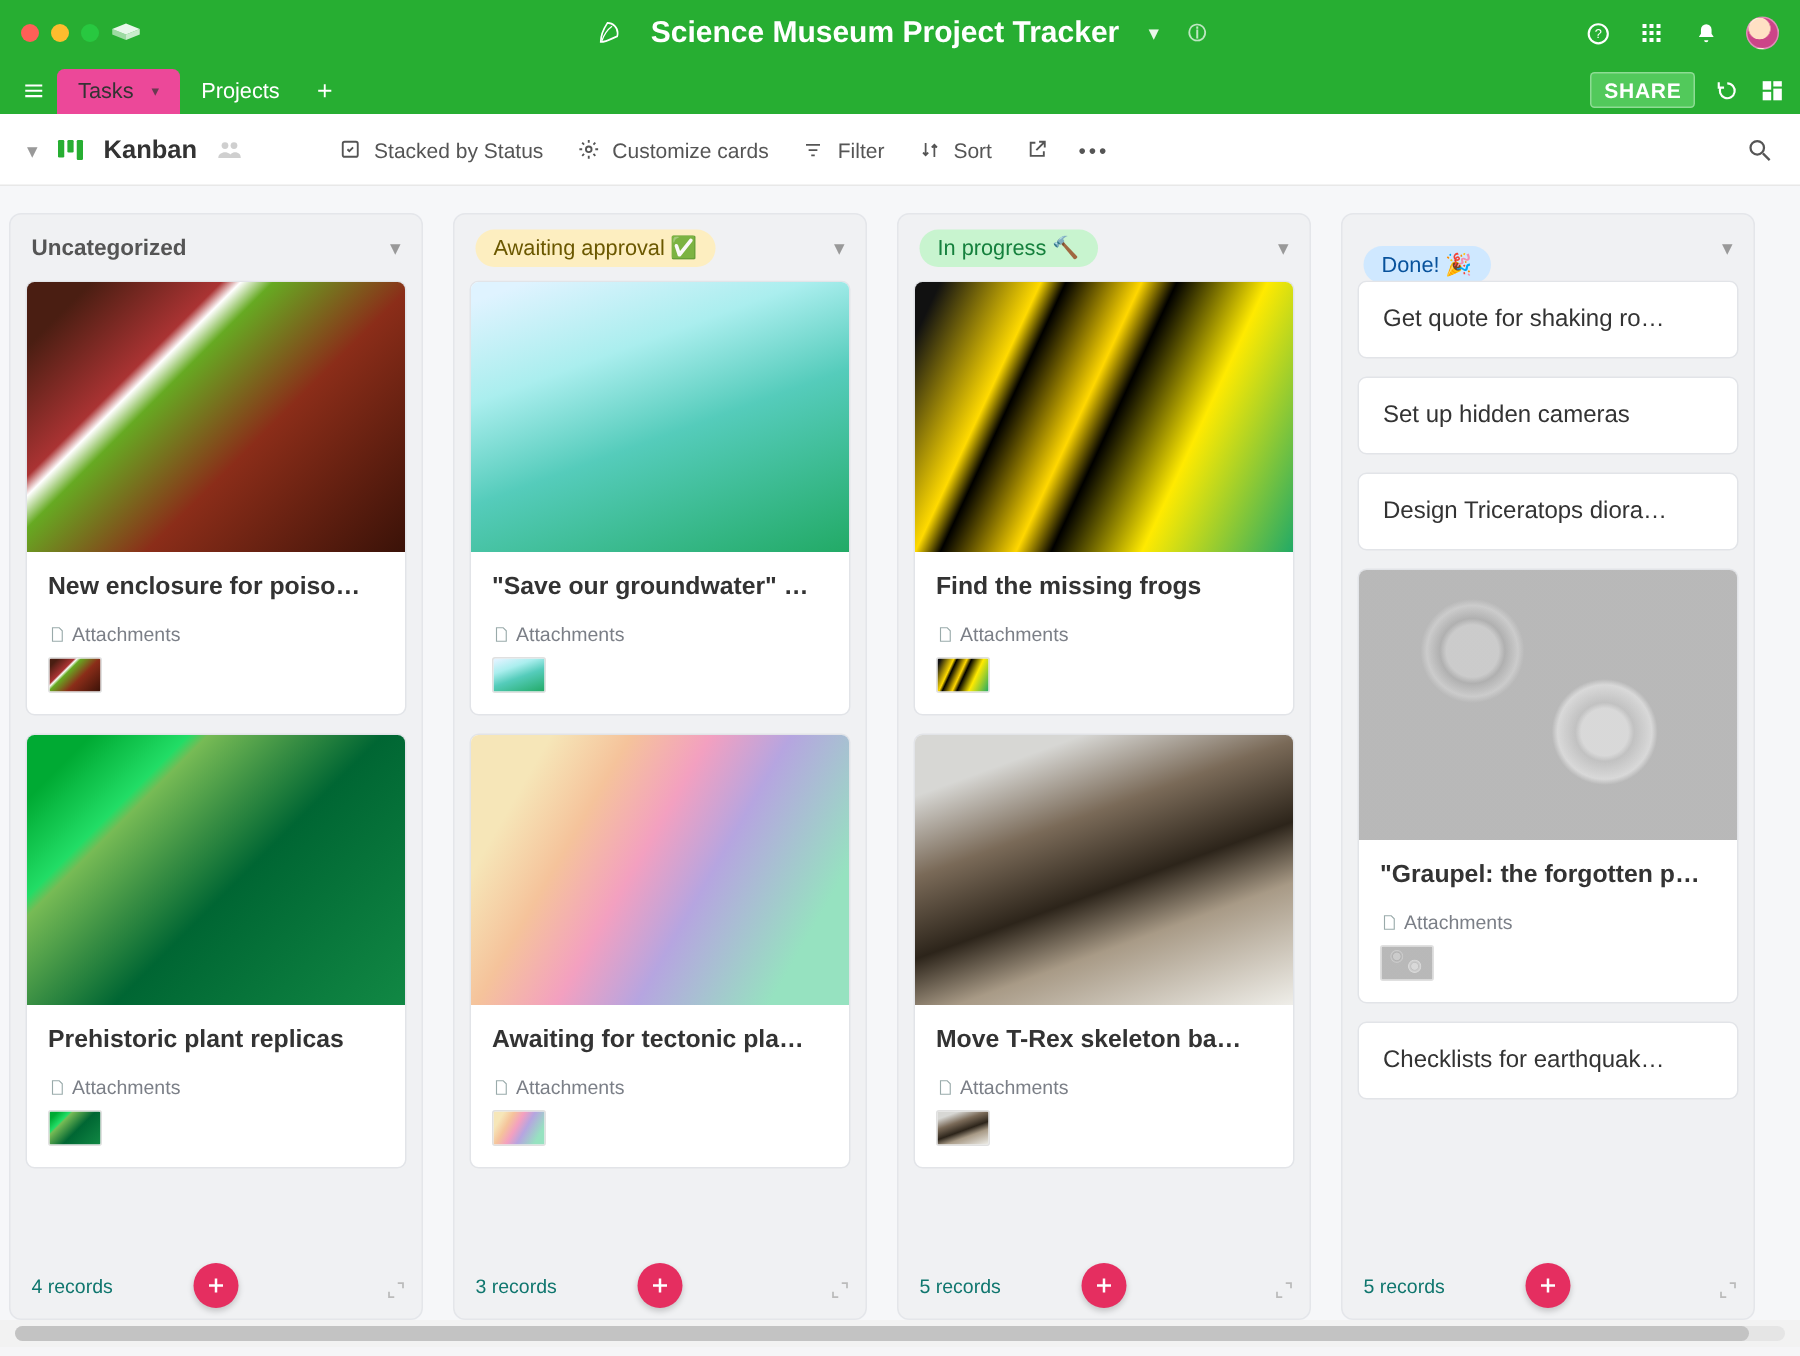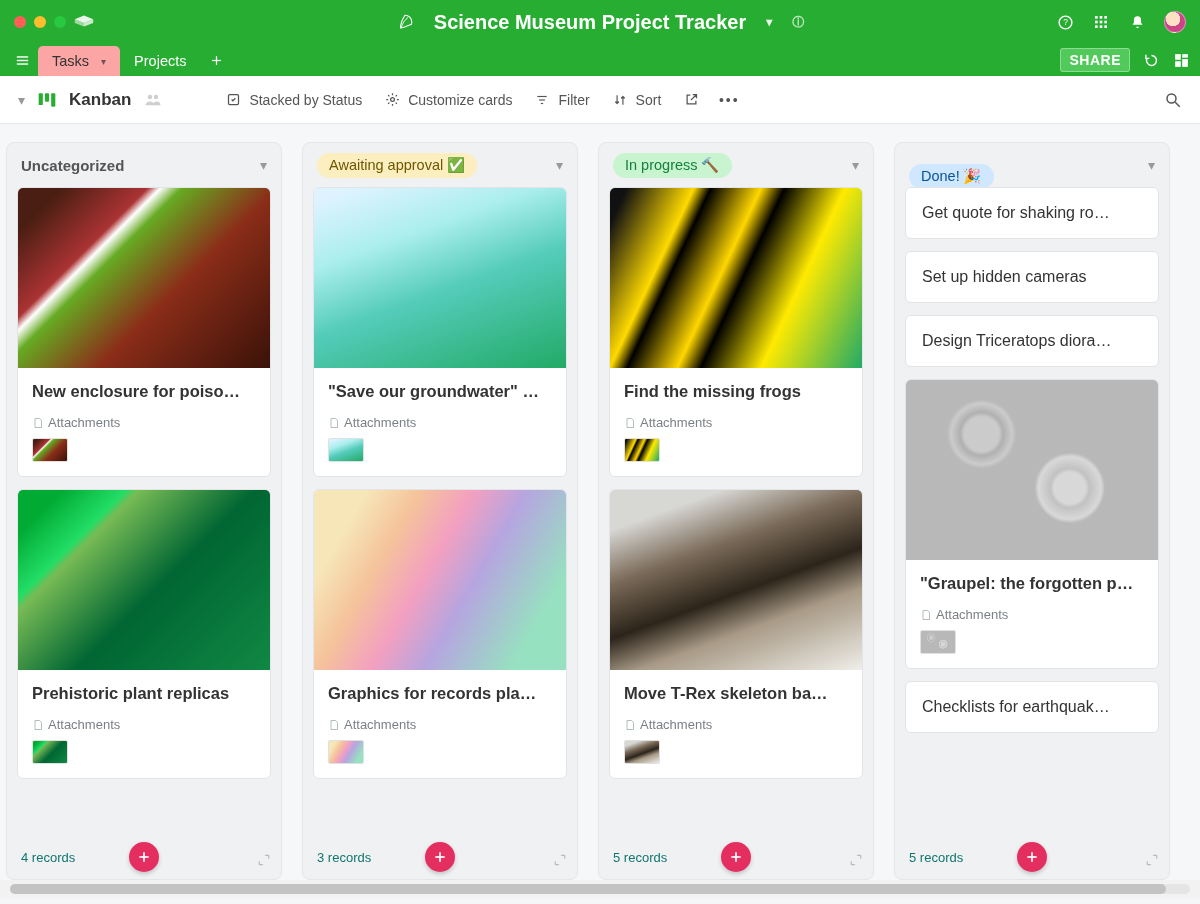--- a/index.html
+++ b/index.html
@@ -61,21 +61,21 @@
     height: 30px;
     padding: 0 14px;
     display: flex; align-items: center; gap: 10px;
     color: #fff;
     cursor: pointer;
     font-size: 14.5px;
     border-top-left-radius: 5px;
     border-top-right-radius: 5px;
   }
   .tab.active {
-    background: #fca5a5;
+    background: #ec4899;
     color: #333;
     font-weight: 500;
   }
   .tab .tab-caret { font-size: 10px; opacity:.7; margin-left:2px;}
   .add-tab { color:#fff; width:32px;height:32px;display:flex;align-items:center;justify-content:center;cursor:pointer; }
 
   .tabstrip-right { position:absolute; right:10px; bottom:4px; display:flex; align-items:center; gap:12px; }
   .share-btn {
     background: #52C95B;
     color:#fff;
@@ -508,21 +508,21 @@
               <span>Attachments</span>
             </div>
             <div class="attachments">
               <div class="thumb img-water"></div>
             </div>
           </div>
         </div>
         <div class="card">
           <div class="card-cover img-tect"></div>
           <div class="card-body">
-            <div class="card-title">Graphics for records pla…</div>
+            <div class="card-title">Awaiting for tectonic pla…</div>
             <div class="card-att-label">
               <svg viewBox="0 0 24 24" width="12" height="14">
                 <path d="M6 3h9l4 4v14H6z" fill="none" stroke="#9aa" stroke-width="1.5"></path>
               </svg>
               <span>Attachments</span>
             </div>
             <div class="attachments">
               <div class="thumb img-tect"></div>
             </div>
           </div>

